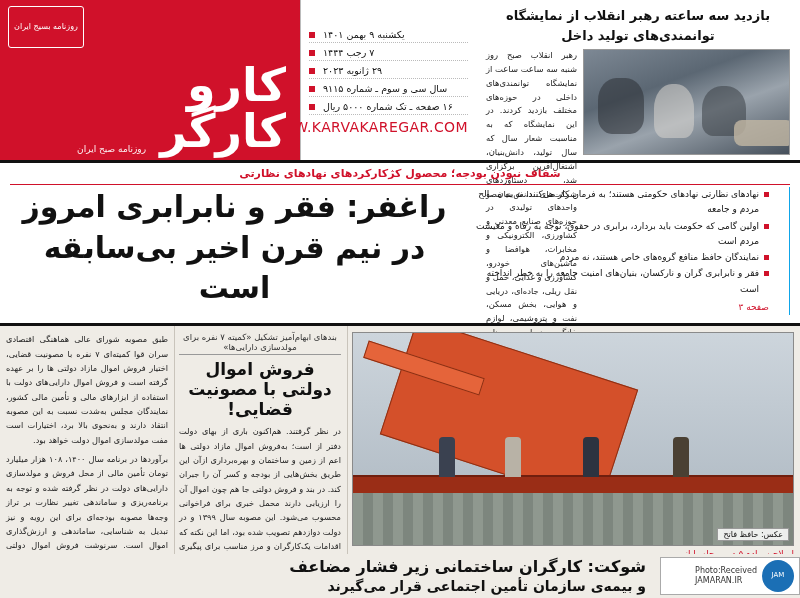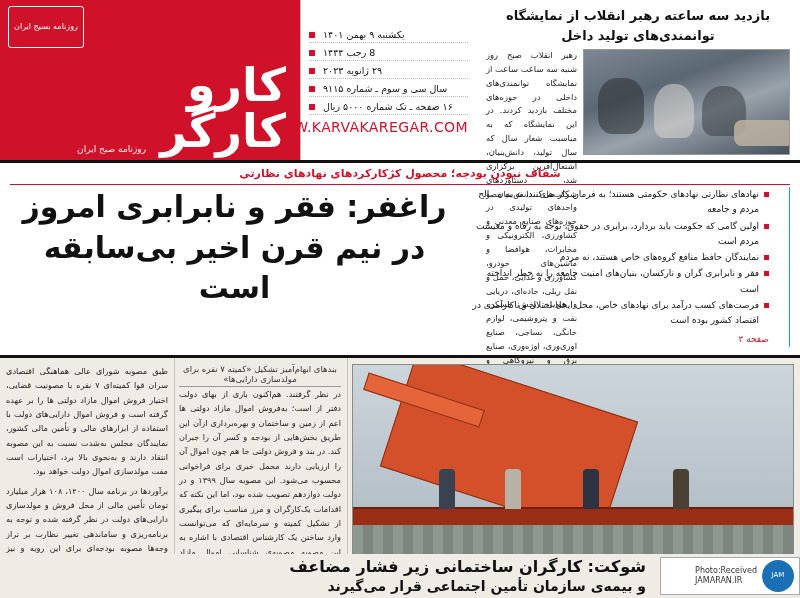--- a/index.html
+++ b/index.html
@@ -158,21 +158,21 @@
         <div class="lead-text">رهبر انقلاب صبح روز شنبه سه ساعت ساعت از نمایشگاه توانمندی‌های داخلی در حوزه‌های مختلف بازدید کردند. در این نمایشگاه که به مناسبت شعار سال که سال تولید، دانش‌بنیان، اشتغال‌آفرین برگزاری شد، دستاوردهای شرکت‌های دانش‌بنیان و واحدهای تولیدی در حوزه‌های صنایع معدنی و کشاورزی، الکترونیکی و مخابرات، هوافضا و ماشین‌های خودرو، کشاورزی و غذایی، حمل و نقل ریلی، جاده‌ای، دریایی و هوایی، بخش مسکن، نفت و پتروشیمی، لوازم خانگی، نساجی، صنایع اوری‌وری، اوژه‌وری، صنایع برق و نیروگاهی و ساختمان و طرح‌های مدیریت آب و فناوری اطلاعات و ارتباطات به نمایش گذاشته شده بود.</div>
       </div>
     </div>
 
     <div class="mast-info">
       <div class="line">
           <span>یکشنبه ۹ بهمن ۱۴۰۱</span>
           <span class="sq"></span>
         </div>
       <div class="line">
-          <span>8 رجب ۱۴۴۴</span>
+          <span>۷ رجب ۱۴۴۴</span>
           <span class="sq"></span>
         </div>
       <div class="line">
           <span>۲۹ ژانویه ۲۰۲۳</span>
           <span class="sq"></span>
         </div>
       <div class="line">
           <span>سال سی و سوم ـ شماره ۹۱۱۵</span>
           <span class="sq"></span>
         </div>
@@ -193,21 +193,20 @@
 
   <div class="band">
     <div class="band-kicker">شفاف نبودن بودجه؛ محصول کژکارکردهای نهادهای نظارتی</div>
     <div class="band-row">
       <div class="band-bullets">
         <ul>
           <li>نهادهای نظارتی نهادهای حکومتی هستند؛ به فرمان کار می‌کنند، نه به مصالح مردم و جامعه</li>
           <li>اولین گامی که حکومت باید بردارد، برابری در حقوق، توجه به رفاه و معیشت مردم است</li>
           <li>نمایندگان حافظ منافع گروه‌های خاص هستند، نه مردم</li>
           <li>فقر و نابرابری گران و نارکسان، بنیان‌های امنیت جامعه را به خطر انداخته است</li>
-          <li>فرصت‌های کسب درآمد برای نهادهای خاص، محل ایجاد اختلال و ناکارآمدی در اقتصاد کشور بوده است</li>
         </ul>
         <div class="band-page">صفحه ۳</div>
       </div>
       <div class="band-head">
         <div class="band-h1">راغفر: فقر و نابرابری امروز
 در نیم قرن اخیر بی‌سابقه است</div>
       </div>
     </div>
   </div>
 
@@ -225,20 +224,21 @@
         <div class="worker w3"></div>
           <div class="worker w4"></div>
         <div class="photo-cap">عکس: حافظ فاتح</div>
       </div>
       <div class="photo-sub">اصلاحیه ماده ۵ در مرحله پایانی</div>
       <div class="photo-head">شوکت: کارگران ساختمانی زیر فشار مضاعف</div>
     </div>
 
     <div class="col-mid">
       <div class="mid-kicker">بندهای ابهام‌آمیز تشکیل «کمیته ۷ نفره برای مولدسازی دارایی‌ها»</div>
+      <div class="mid-head">فروش اموال دولتی با مصونیت قضایی!</div>
       <div class="mid-text">در نظر گرفتند. هم‌اکنون باری از بهای دولت دفتر از است؛ به‌فروش اموال مازاد دولتی ها اعم از زمین و ساختمان و بهره‌برداری ازآن این طریق بخش‌هایی از بودجه و کسر آن را جبران کند. در بند و فروش دولتی جا هم چون اموال آن را ارزیابی دارند محمل خبری برای فراخوانی محسوب می‌شود. این مصوبه سال ۱۳۹۹ و در دولت دوازدهم تصویب شده بود، اما این نکته که اقدامات یک‌کارگران و مرز مناسب برای پیگیری از تشکیل کمیته و سرمایه‌ای که می‌توانست وارد‌ ساختن یک کارشناس اقتصادی با اشاره به‌ این مصوبه مصوبه‌ی شناسایی اموال مازاد دولتی و سپس تصمیم‌گیری آنها در کمیته منصوب به این مصوبه نیاز دارد؛ و شفافیتی که باید از این مسیر بوده است.</div>
 
     </div>
 
     <div class="col-right">
       <div class="right-text">
         <p>طبق مصوبه شورای عالی هماهنگی اقتصادی سران قوا کمیته‌ای ۷ نفره با مصونیت قضایی، اختیار فروش اموال مازاد دولتی ها را بر عهده گرفته است و فروش اموال دارایی‌های دولت با استفاده از ابزارهای مالی و تأمین مالی کشور، نمایندگان مجلس به‌شدت نسبت به این مصوبه انتقاد دارند و به‌نحوی بالا برد، اختیارات است‌ مفت مولدسازی اموال دولت خواهد بود.</p>
         <p>برآوردها در برنامه سال ۱۴۰۰، ۱۰۸ هزار میلیارد تومان تأمین مالی از محل فروش و مولدسازی دارایی‌های دولت در نظر گرفته شده و توجه به برنامه‌ریزی و ساماندهی تغییر نظارت بر تراز وجه‌ها مصوبه بودجه‌ای برای این رویه و نیز تبدیل به شناسایی، ساماندهی و ارزش‌گذاری اموال است. سرنوشت فروش اموال دولتی نسبت به کمیته ۷ نفره متشکل از نمایندگان دستگاه‌ها مرتبط و به‌دست رئیس جمهور احتمالاً از فراز و نشیب و فروش از جمله جمع به‌ خواهد رسید. کارشناسان کارگر این مورد انتقاد دارند؛ ولی نمی‌توان فقط نگاه به برگه ای و واگذاری دارایی‌های مشخص مدت یک سال و تعیین دقیق به مانع از مسیر واقعی و مصونیت اعطایی هیئت و مجال بازگشت است.</p>
       </div>
     </div>

